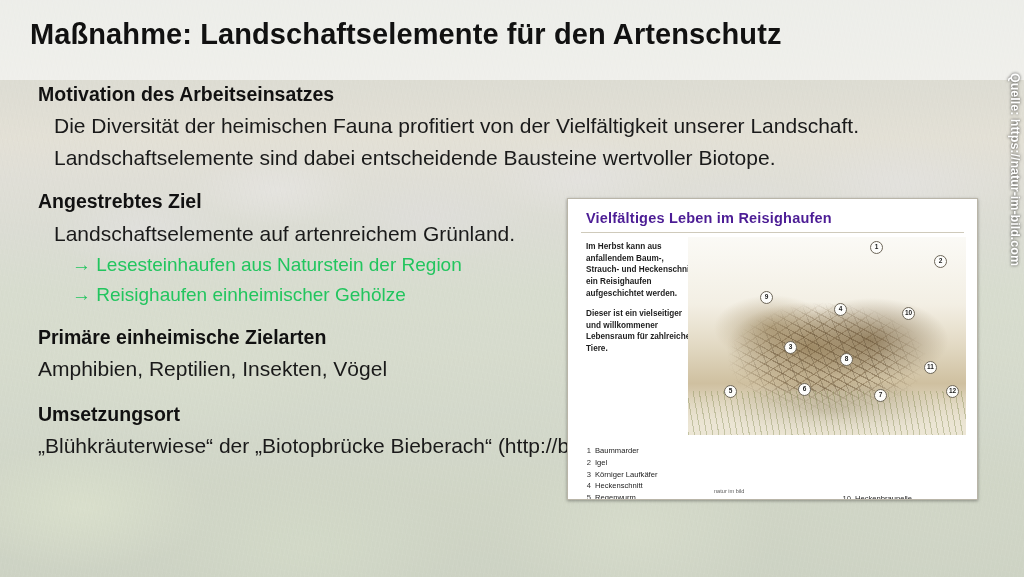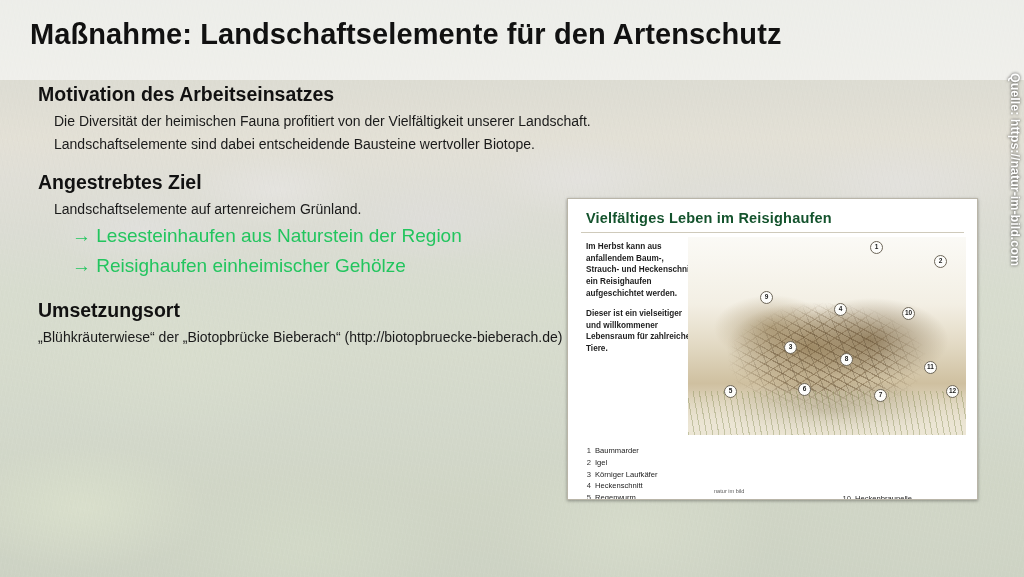--- a/index.html
+++ b/index.html
@@ -95,21 +95,21 @@
     width: 960px;
   }
   .head {
     font-size: 19.5px;
     font-weight: bold;
     color: #111111;
     margin: 0 0 6px 0;
     line-height: 1.25;
   }
   .para {
-    font-size: 14px;
+    font-size: 21px;
     color: #1a1a1a;
     margin: 0 0 3px 0;
     padding-left: 16px;
     line-height: 1.38;
   }
   .arrow {
     font-size: 19px;
     color: #22c55e;
     margin: 0 0 3px 0;
     padding-left: 34px;
@@ -134,21 +134,21 @@
     border: 1px solid #b9b5a8;
     box-shadow: 0 1px 3px rgba(0,0,0,0.35);
     overflow: hidden;
   }
   .poster-title {
     position: absolute;
     left: 18px;
     top: 11px;
     font-size: 14.5px;
     font-weight: bold;
-    color: #14532d;
+    color: #4c1d95;
     letter-spacing: 0.2px;
   }
   .poster-rule {
     position: absolute;
     left: 13px; right: 13px; top: 33px;
     height: 1px;
     background: #cfcabb;
   }
   .poster-text {
     position: absolute;
@@ -284,20 +284,24 @@
         <div class="para">Landschaftselemente sind dabei entscheidende Bausteine wertvoller Biotope.</div>
       </div>
 
       <div class="sec-ziel">
         <div class="head">Angestrebtes Ziel</div>
         <div class="para">Landschaftselemente auf artenreichem Grünland.</div>
         <div class="arrow">→ Lesesteinhaufen aus Naturstein der Region</div>
         <div class="arrow">→ Reisighaufen einheimischer Gehölze</div>
       </div>
 
+      <div class="sec-zielarten">
+        <div class="head head-nopad">Primäre einheimische Zielarten</div>
+        <div class="para para-flush">Amphibien, Reptilien, Insekten, Vögel</div>
+      </div>
 
       <div class="sec-ort">
         <div class="head head-nopad">Umsetzungsort</div>
         <div class="para para-flush">„Blühkräuterwiese“ der „Biotopbrücke Bieberach“ (http://biotopbruecke-bieberach.de)</div>
       </div>
 
     </div>
 
     <div class="poster">
       <div class="poster-title">Vielfältiges Leben im Reisighaufen</div>

